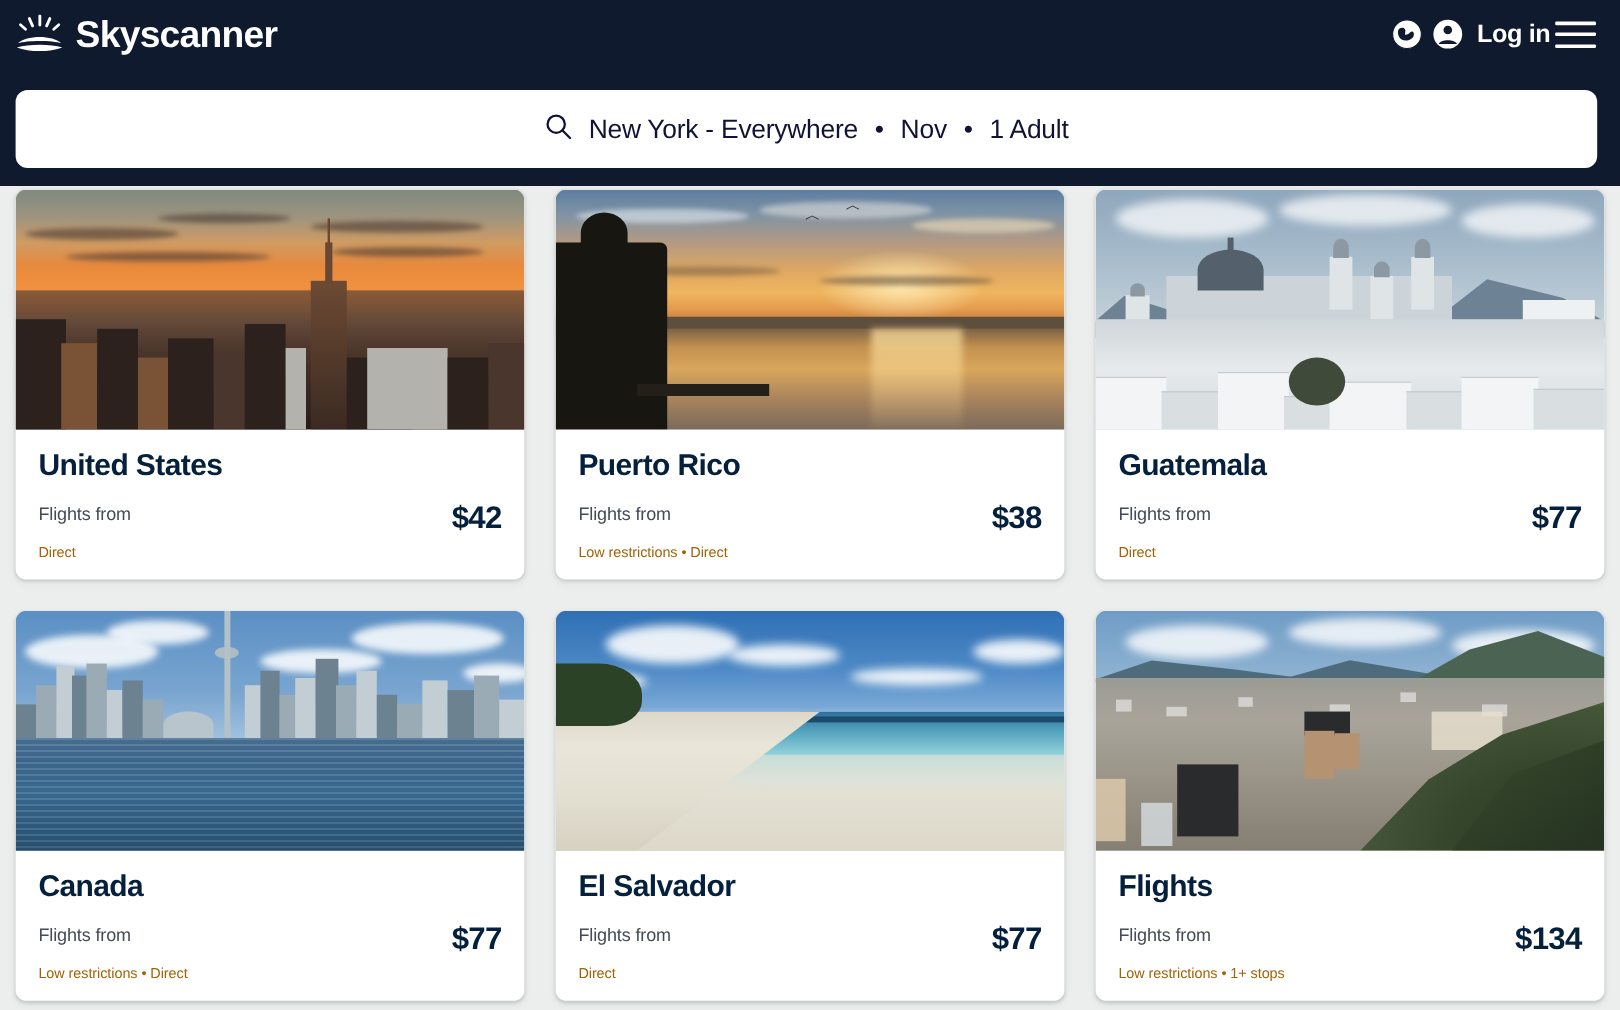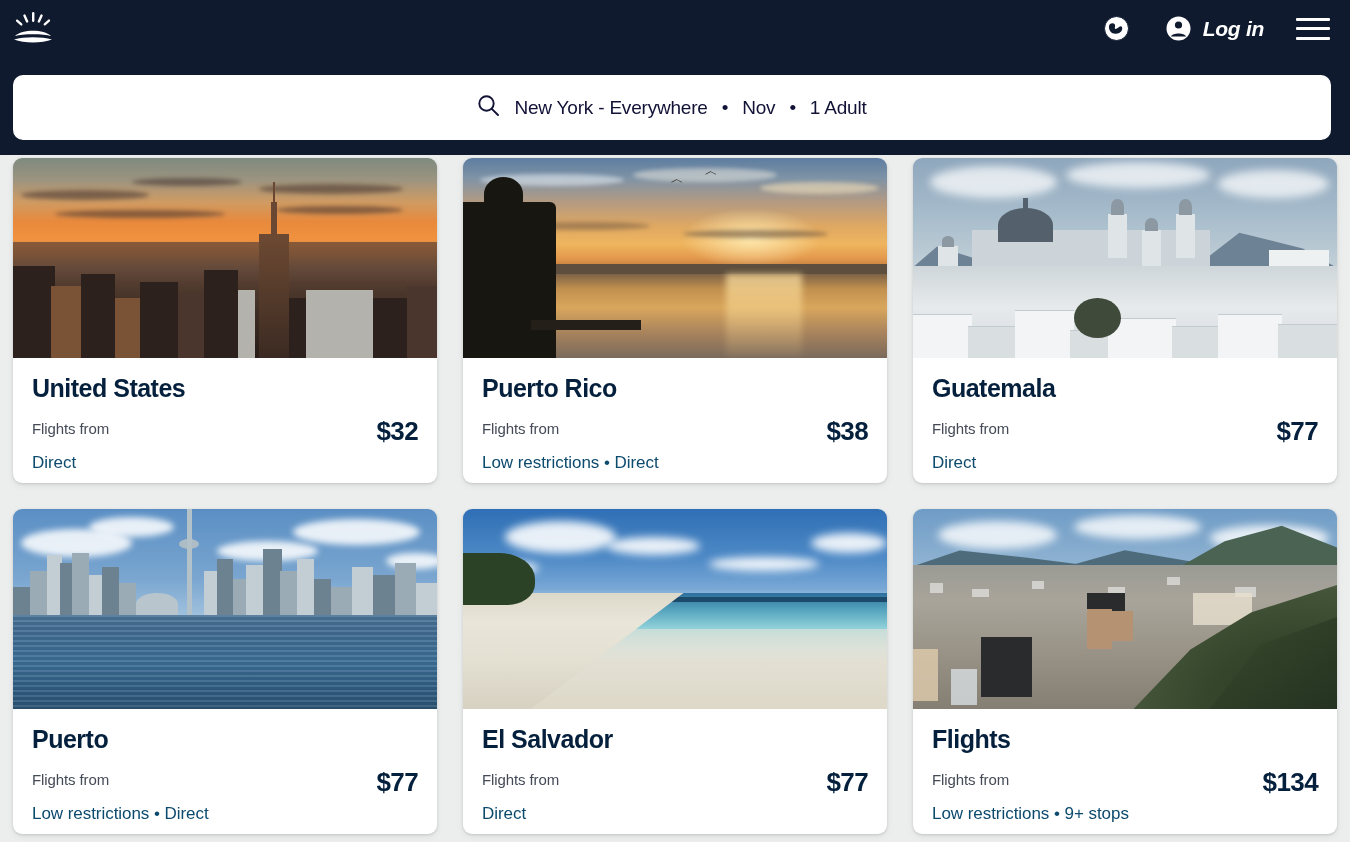--- a/index.html
+++ b/index.html
@@ -38,23 +38,22 @@
     color: #ffffff;
     font-size: 31px;
     font-weight: bold;
     letter-spacing: -0.6px;
     line-height: 1;
   }
   .nav-right {
     margin-left: auto;
     display: flex;
     align-items: center;
-    gap: 32px;
+    gap: 4px;
     padding-right: 8px;
-    font-style: italic;
   }
   .globe-btn, .account-btn {
     width: 30px; height: 30px;
     display: flex; align-items: center; justify-content: center;
     cursor: pointer;
   }
   .login-wrap {
     display: flex; align-items: center; gap: 9px;
     cursor: pointer;
   }
@@ -87,21 +86,21 @@
     align-items: center;
     justify-content: center;
     cursor: pointer;
   }
   .search-inner {
     display: flex;
     align-items: center;
     gap: 14px;
   }
   .search-text {
-    font-size: 19px;
+    font-size: 22px;
     color: #111236;
     letter-spacing: -0.2px;
     white-space: nowrap;
   }
 
   
   .grid {
     padding: 0 13px;
     display: grid;
     grid-template-columns: repeat(3, 1fr);
@@ -151,22 +150,22 @@
   }
   .card-price {
     font-size: 26px;
     font-weight: bold;
     color: #05203c;
     letter-spacing: -0.6px;
     line-height: 0.9;
   }
   .card-meta {
     margin-top: 10px;
-    font-size: 17px;
-    color: #0c4a6e;
+    font-size: 12px;
+    color: #a16207;
     letter-spacing: -0.05px;
   }
 
   
   .scene { position: absolute; inset: 0; }
 
   
   .nyc-sky {
     position:absolute; inset:0;
     background:
@@ -398,20 +397,21 @@
             <rect x="20" y="0" width="2.4" height="10" rx="1.2"></rect>
             <rect x="12.6" y="2" width="2.4" height="9" rx="1.2" transform="rotate(-24 13.8 6.5)"></rect>
             <rect x="27" y="2" width="2.4" height="9" rx="1.2" transform="rotate(24 28.2 6.5)"></rect>
             <rect x="6" y="6.5" width="2.3" height="8" rx="1.15" transform="rotate(-48 7.2 10.5)"></rect>
             <rect x="33.7" y="6.5" width="2.3" height="8" rx="1.15" transform="rotate(48 34.9 10.5)"></rect>
             <path d="M3 24 C 10 17, 32 17, 39 24 C 32 21.5, 10 21.5, 3 24 Z"></path>
             <path d="M2 27.5 C 12 24.5, 30 24.5, 40 27.5 C 30 31.5, 12 31.5, 2 27.5 Z"></path>
           </g>
         </svg>
       </span>
+      <span class="logo-word">Skyscanner</span>
     </div>
 
     <div class="nav-right">
 
       <div class="globe-btn">
         <svg width="27" height="27" viewBox="0 0 27 27" aria-hidden="true">
           <circle cx="13.5" cy="13.5" r="12" fill="#ffffff"></circle>
           <path d="M7 9 C 10 7, 13 9, 12 12 C 11 15, 14 14, 16 12 C 18 10, 20 12, 19 15 C 18 18, 13 20, 9 18 C 6 16, 5 11, 7 9 Z" fill="#0f1a2f"></path>
           <circle cx="13.5" cy="13.5" r="12" fill="none" stroke="#0f1a2f" stroke-width="1"></circle>
         </svg>
@@ -480,21 +480,21 @@
         <div class="bldg" style="left:72%;width:6%;height:26%;"></div>
         <div class="bldg pale" style="left:69%;width:16%;height:34%;"></div>
         <div class="bldg dark" style="left:85%;width:8%;height:30%;"></div>
         <div class="bldg" style="left:93%;width:7%;height:36%;"></div>
       </div>
     </div>
     <div class="card-body">
       <div class="card-title">United States</div>
       <div class="card-fromrow">
         <span class="card-from">Flights from</span>
-        <span class="card-price">$32</span>
+        <span class="card-price">$42</span>
       </div>
       <div class="card-meta">Direct</div>
     </div>
   </div>
 
   <div class="card">
     <div class="card-photo">
       <div class="scene">
         <div class="pr-sky"></div>
         <div class="pr-sun"></div>
@@ -593,21 +593,21 @@
         <div class="ca-bldg" style="left:75%;width:5%;height:14%;"></div>
         <div class="ca-bldg l" style="left:80%;width:5%;height:24%;"></div>
         <div class="ca-bldg d" style="left:85%;width:5%;height:20%;"></div>
         <div class="ca-bldg" style="left:90%;width:5%;height:26%;"></div>
         <div class="ca-bldg l" style="left:95%;width:5%;height:16%;"></div>
         <div class="ca-water"></div>
         <div class="ca-refl"></div>
       </div>
     </div>
     <div class="card-body">
-      <div class="card-title">Puerto</div>
+      <div class="card-title">Canada</div>
       <div class="card-fromrow">
         <span class="card-from">Flights from</span>
         <span class="card-price">$77</span>
       </div>
       <div class="card-meta">Low restrictions • Direct</div>
     </div>
   </div>
 
   <div class="card">
     <div class="card-photo">
@@ -662,17 +662,17 @@
         <div class="co-forest"></div>
         <div class="co-forest2"></div>
       </div>
     </div>
     <div class="card-body">
       <div class="card-title">Flights</div>
       <div class="card-fromrow">
         <span class="card-from">Flights from</span>
         <span class="card-price">$134</span>
       </div>
-      <div class="card-meta">Low restrictions • 9+ stops</div>
+      <div class="card-meta">Low restrictions • 1+ stops</div>
     </div>
   </div>
 
 </div>
 
 </body></html>

